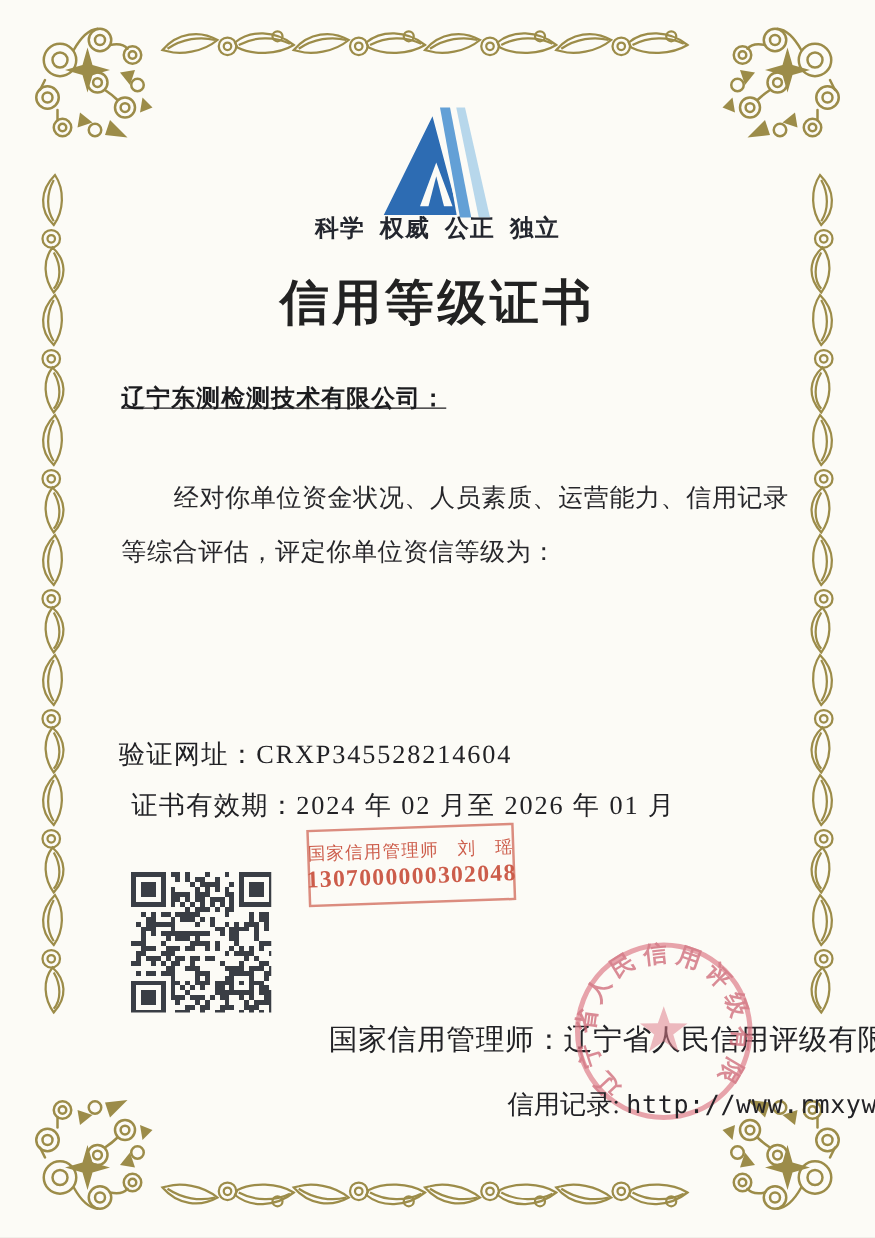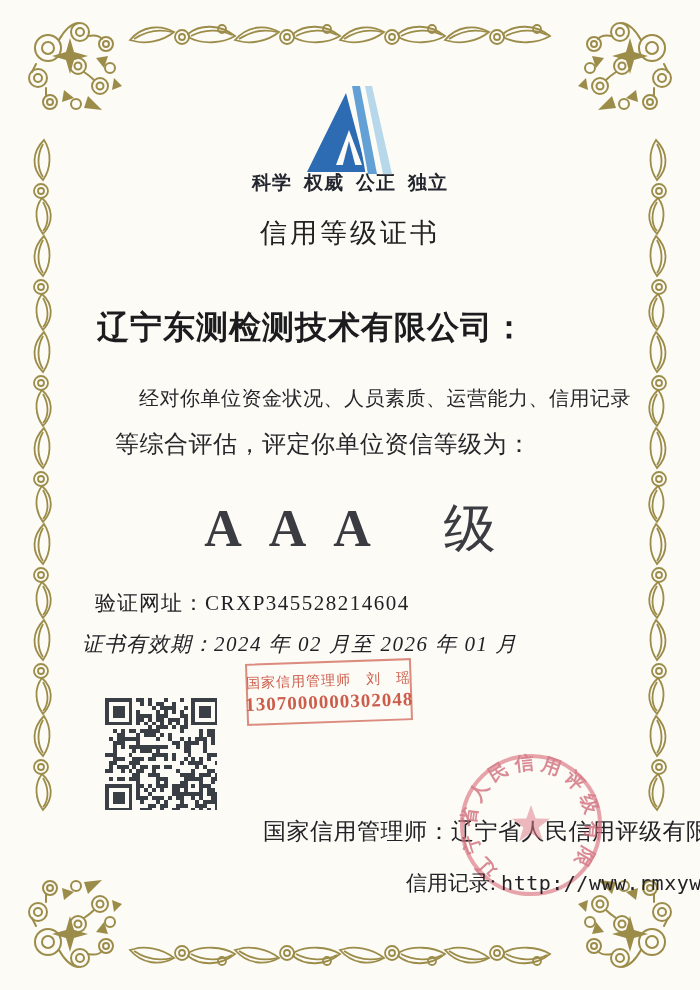--- a/index.html
+++ b/index.html
@@ -8,30 +8,30 @@
     background:#fcfbf6;overflow:hidden;
     font-family:"Liberation Serif","DejaVu Serif",serif;color:#27272b;
   }
   .abs{position:absolute;}
   svg.border-frame{position:absolute;left:0;top:0;width:700px;height:990px;}
 
   .logo{left:299px;top:84px;width:112px;height:92px;}
   .motto{left:0;top:170px;width:700px;display:flex;justify-content:center;gap:12px;
          font-size:19px;font-weight:700;letter-spacing:1px;color:#23262e;}
   .title{left:0;top:215px;width:700px;text-align:center;
-         font-size:27px;font-weight:400;letter-spacing:3px;color:#222;}
-  .company{left:97px;top:306px;font-size:32px;font-weight:700;letter-spacing:1px;color:#1c1c1f;}
+         font-size:39px;font-weight:700;letter-spacing:3px;color:#222;}
+  .company{left:97px;top:306px;font-size:19px;font-weight:700;letter-spacing:1px;color:#1c1c1f;text-decoration:underline;}
   .body-line1{left:139px;top:385px;font-size:20px;letter-spacing:0.5px;}
-  .body-line2{left:115px;top:428px;font-size:24px;letter-spacing:0.5px;}
+  .body-line2{left:97px;top:428px;font-size:20px;letter-spacing:0.5px;}
   .rating{left:0;top:494px;width:700px;text-align:center;color:#3b3b42;}
   .rating-letters{font-weight:700;font-size:52px;letter-spacing:27px;}
   .rating-grade{font-size:52px;margin-left:46px;font-weight:400;}
   .field{font-size:21px;letter-spacing:1px;color:#222226;}
   .f-number{left:95px;top:589px;}
-  .f-valid{left:82px;top:630px;font-style:italic;}
+  .f-valid{left:105px;top:630px;}
   .f-manager{left:95px;top:664px;}
   .field .value{letter-spacing:1.5px;}
 
   .stamp{left:246px;top:661px;width:162px;height:58px;transform:rotate(-2deg);
          border:2px solid rgba(201,80,61,.7);color:#c9503d;opacity:.92;
          display:flex;flex-direction:column;justify-content:center;align-items:center;gap:1px;}
   .stamp-l1{font-size:14px;letter-spacing:1px;white-space:nowrap;}
   .stamp-l2{font-size:19px;letter-spacing:1px;font-weight:700;white-space:nowrap;}
 
   .qr{left:103px;top:696px;width:114px;height:114px;}
@@ -140,23 +140,20 @@
     <span>独立</span>
   </div>
 
   <div class="abs title">信用等级证书</div>
 
   <div class="abs company">辽宁东测检测技术有限公司：</div>
 
   <div class="abs body-line1">经对你单位资金状况、人员素质、运营能力、信用记录</div>
   <div class="abs body-line2">等综合评估，评定你单位资信等级为：</div>
 
-  <div class="abs rating">
-    <span class="rating-letters">AAA</span><span class="rating-grade">级</span>
-  </div>
 
   <div class="abs field f-number">
     <span class="label">验证网址：</span><span class="value">CRXP345528214604</span>
   </div>
   <div class="abs field f-valid">
     <span class="label">证书有效期：</span><span class="value">2024 年 02 月至 2026 年 01 月</span>
   </div>
 
   <div class="abs stamp">
     <div class="stamp-l1">国家信用管理师　刘　瑶</div>

